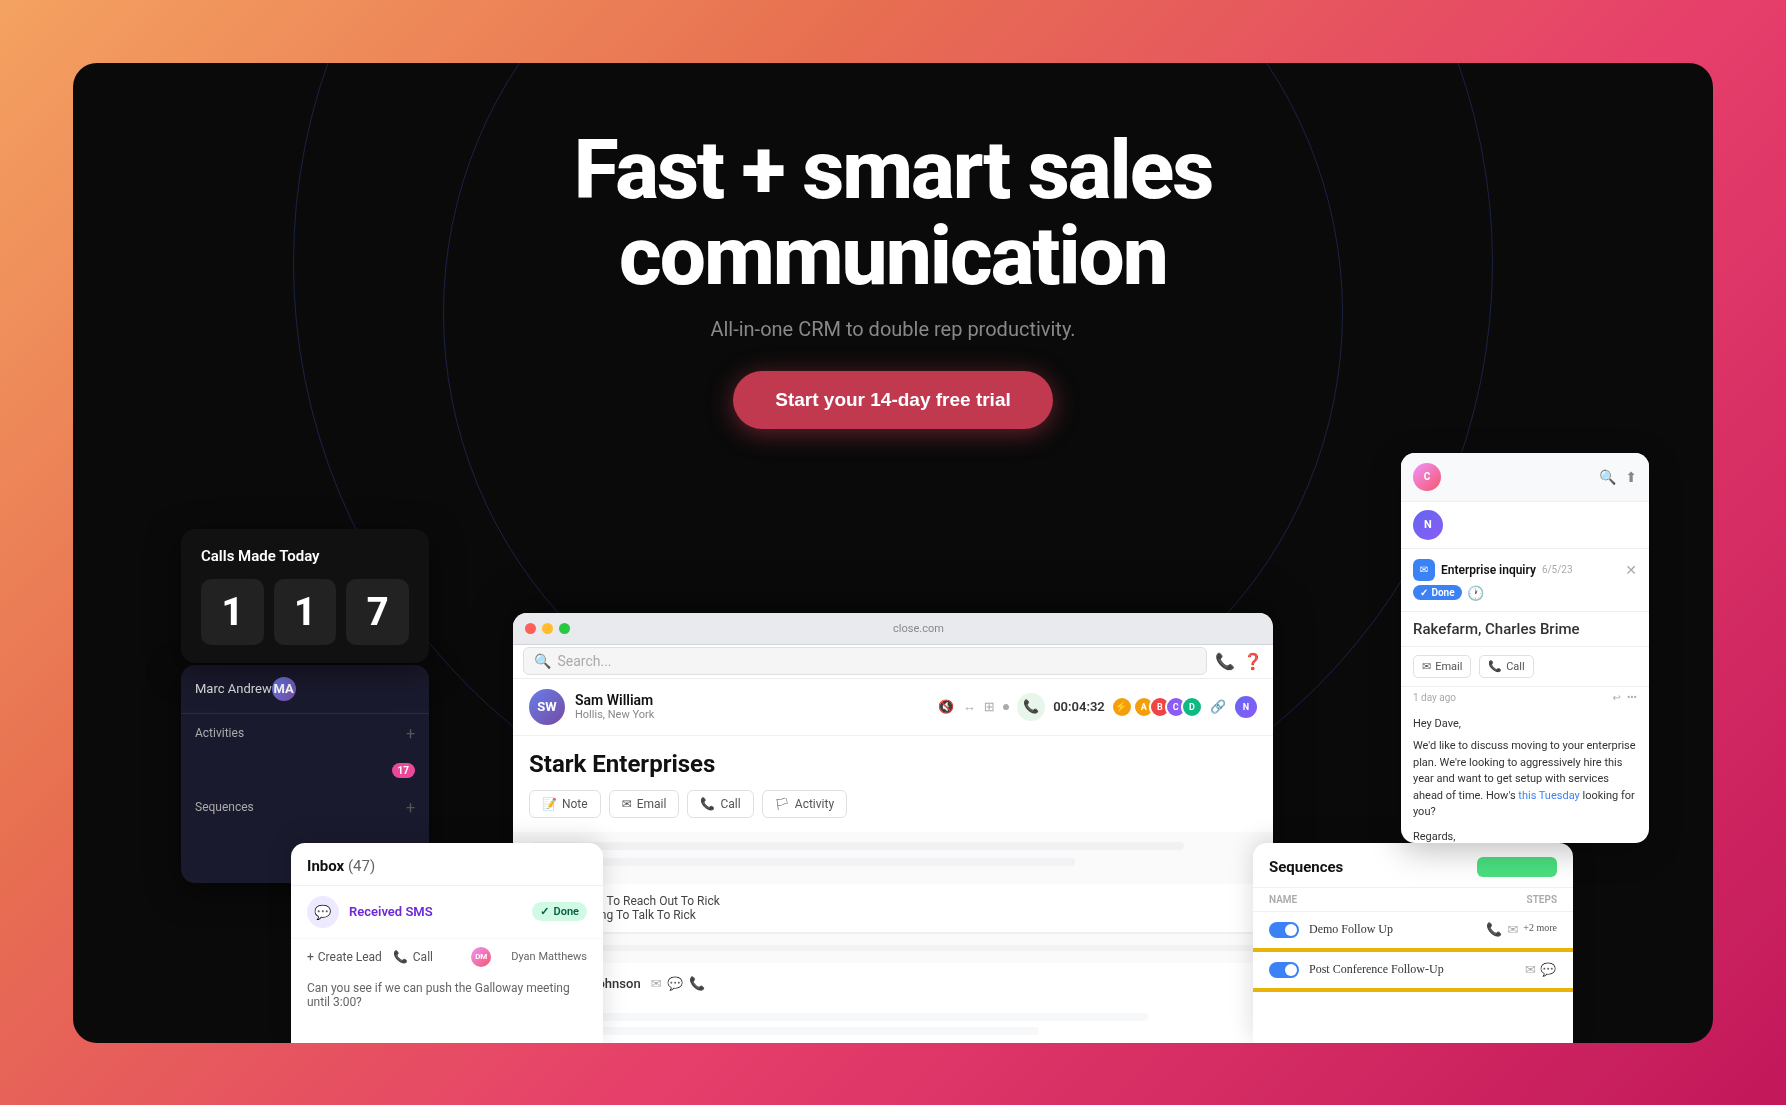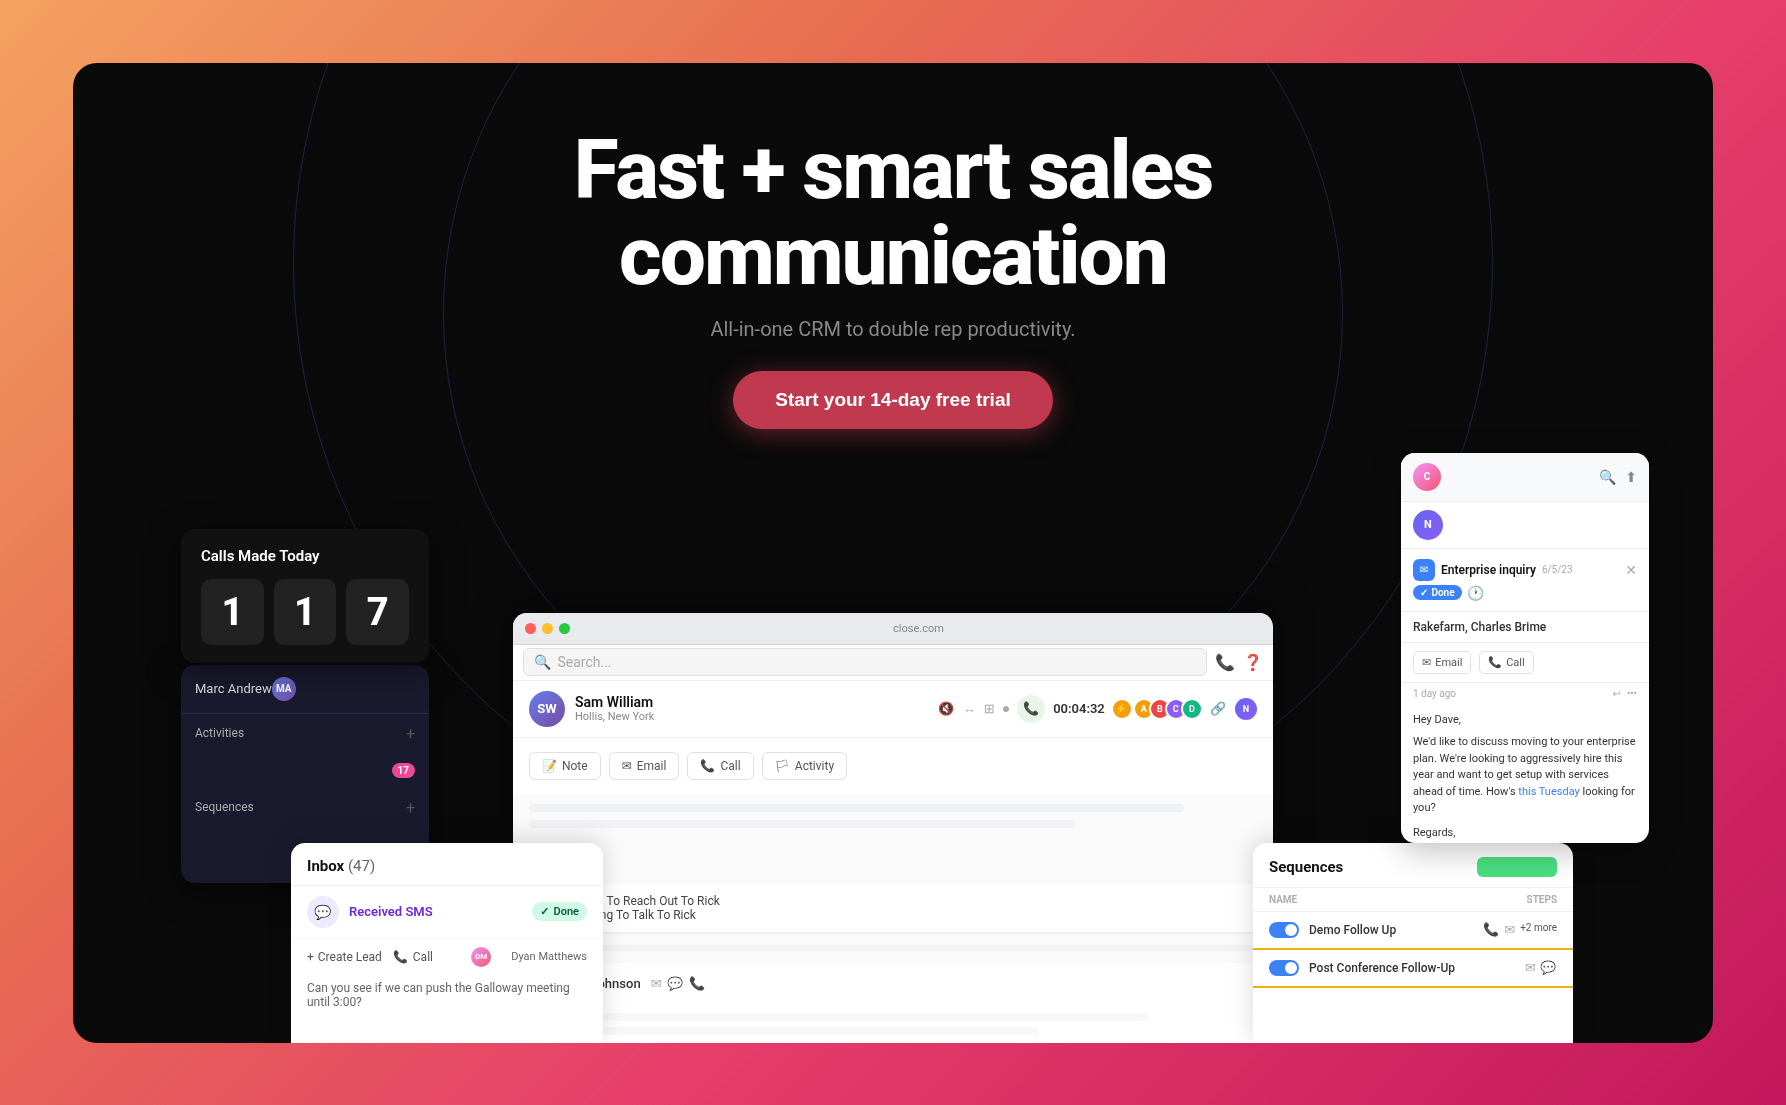--- a/index.html
+++ b/index.html
@@ -301,21 +301,21 @@
     .sidebar-mini-header {
       padding: 12px 14px;
       border-bottom: 1px solid #2a2a4a;
       display: flex; align-items: center; 
     }
     .sidebar-mini-name { color: #ddd; font-size: 13px; }
     .sidebar-mini-avatar {
       width: 24px; height: 24px; border-radius: 50%;
       background: linear-gradient(135deg, #667eea, #764ba2);
       display: flex; align-items: center; justify-content: center;
-      font-size: 10px; font-weight: 700; color: #fff;
+      font-size: 13px; font-weight: 700; color: #fff;
     }
     .badge-17 {
       background: #ec4899;
       color: #fff;
       font-size: 10px;
       font-weight: 700;
       padding: 2px 6px;
       border-radius: 10px;
       text-align: center;
     }
@@ -423,22 +423,23 @@
       font-size: 10px;
       color: #aaa;
       font-weight: 600;
       text-transform: uppercase;
       border-bottom: 1px solid #f0f0f0;
     }
     .seq-row {
       display: flex;
       align-items: center;
       padding: 10px 16px;
-      border-bottom: 2px solid #eab308;
+      border-bottom: 4px solid #eab308;
       gap: 10px;
+      font-family: Liberation Serif, serif;
     }
     .seq-toggle {
       width: 30px; height: 16px;
       border-radius: 8px;
       background: #3b82f6;
       position: relative;
       flex-shrink: 0;
     }
     .seq-toggle::after {
       content: '';
@@ -497,21 +498,21 @@
       background: #3b82f6;
       color: #fff;
       font-size: 10px;
       font-weight: 600;
       padding: 2px 7px;
       border-radius: 10px;
       display: inline-flex; align-items: center; gap: 3px;
     }
     .email-rakefarm {
       padding: 8px 12px;
-      font-size: 12px; color: #888;
+      font-size: 15px; color: #888;
       border-bottom: 1px solid #eee;
     }
     .email-rakefarm span { color: #333; font-weight: 500; }
     .email-action-btns {
       display: flex; gap: 8px; padding: 8px 12px;
       border-bottom: 1px solid #eee;
     }
     .email-act-btn {
       display: flex; align-items: center; gap: 4px;
       padding: 4px 8px;
@@ -651,20 +652,21 @@
                 <div class="av av-2">B</div>
                 <div class="av av-3">C</div>
                 <div class="av av-4">D</div>
               </div>
               <span style="color:#aaa; font-size:13px;">🔗</span>
               <div style="background:linear-gradient(135deg,#6366f1,#8b5cf6); width:22px;height:22px; border-radius:50%; display:flex;align-items:center;justify-content:center;color:#fff;font-size:9px;font-weight:700;">N</div>
             </div>
           </div>
 
           <div class="company-section">
+            <div class="company-name">Stark Enterprises</div>
             <div class="action-buttons">
               <div class="action-btn">
                 <span>📝</span>
                 <span>Note</span>
               </div>
               <div class="action-btn">
                 <span>✉</span>
                 <span>Email</span>
               </div>
               <div class="action-btn">

